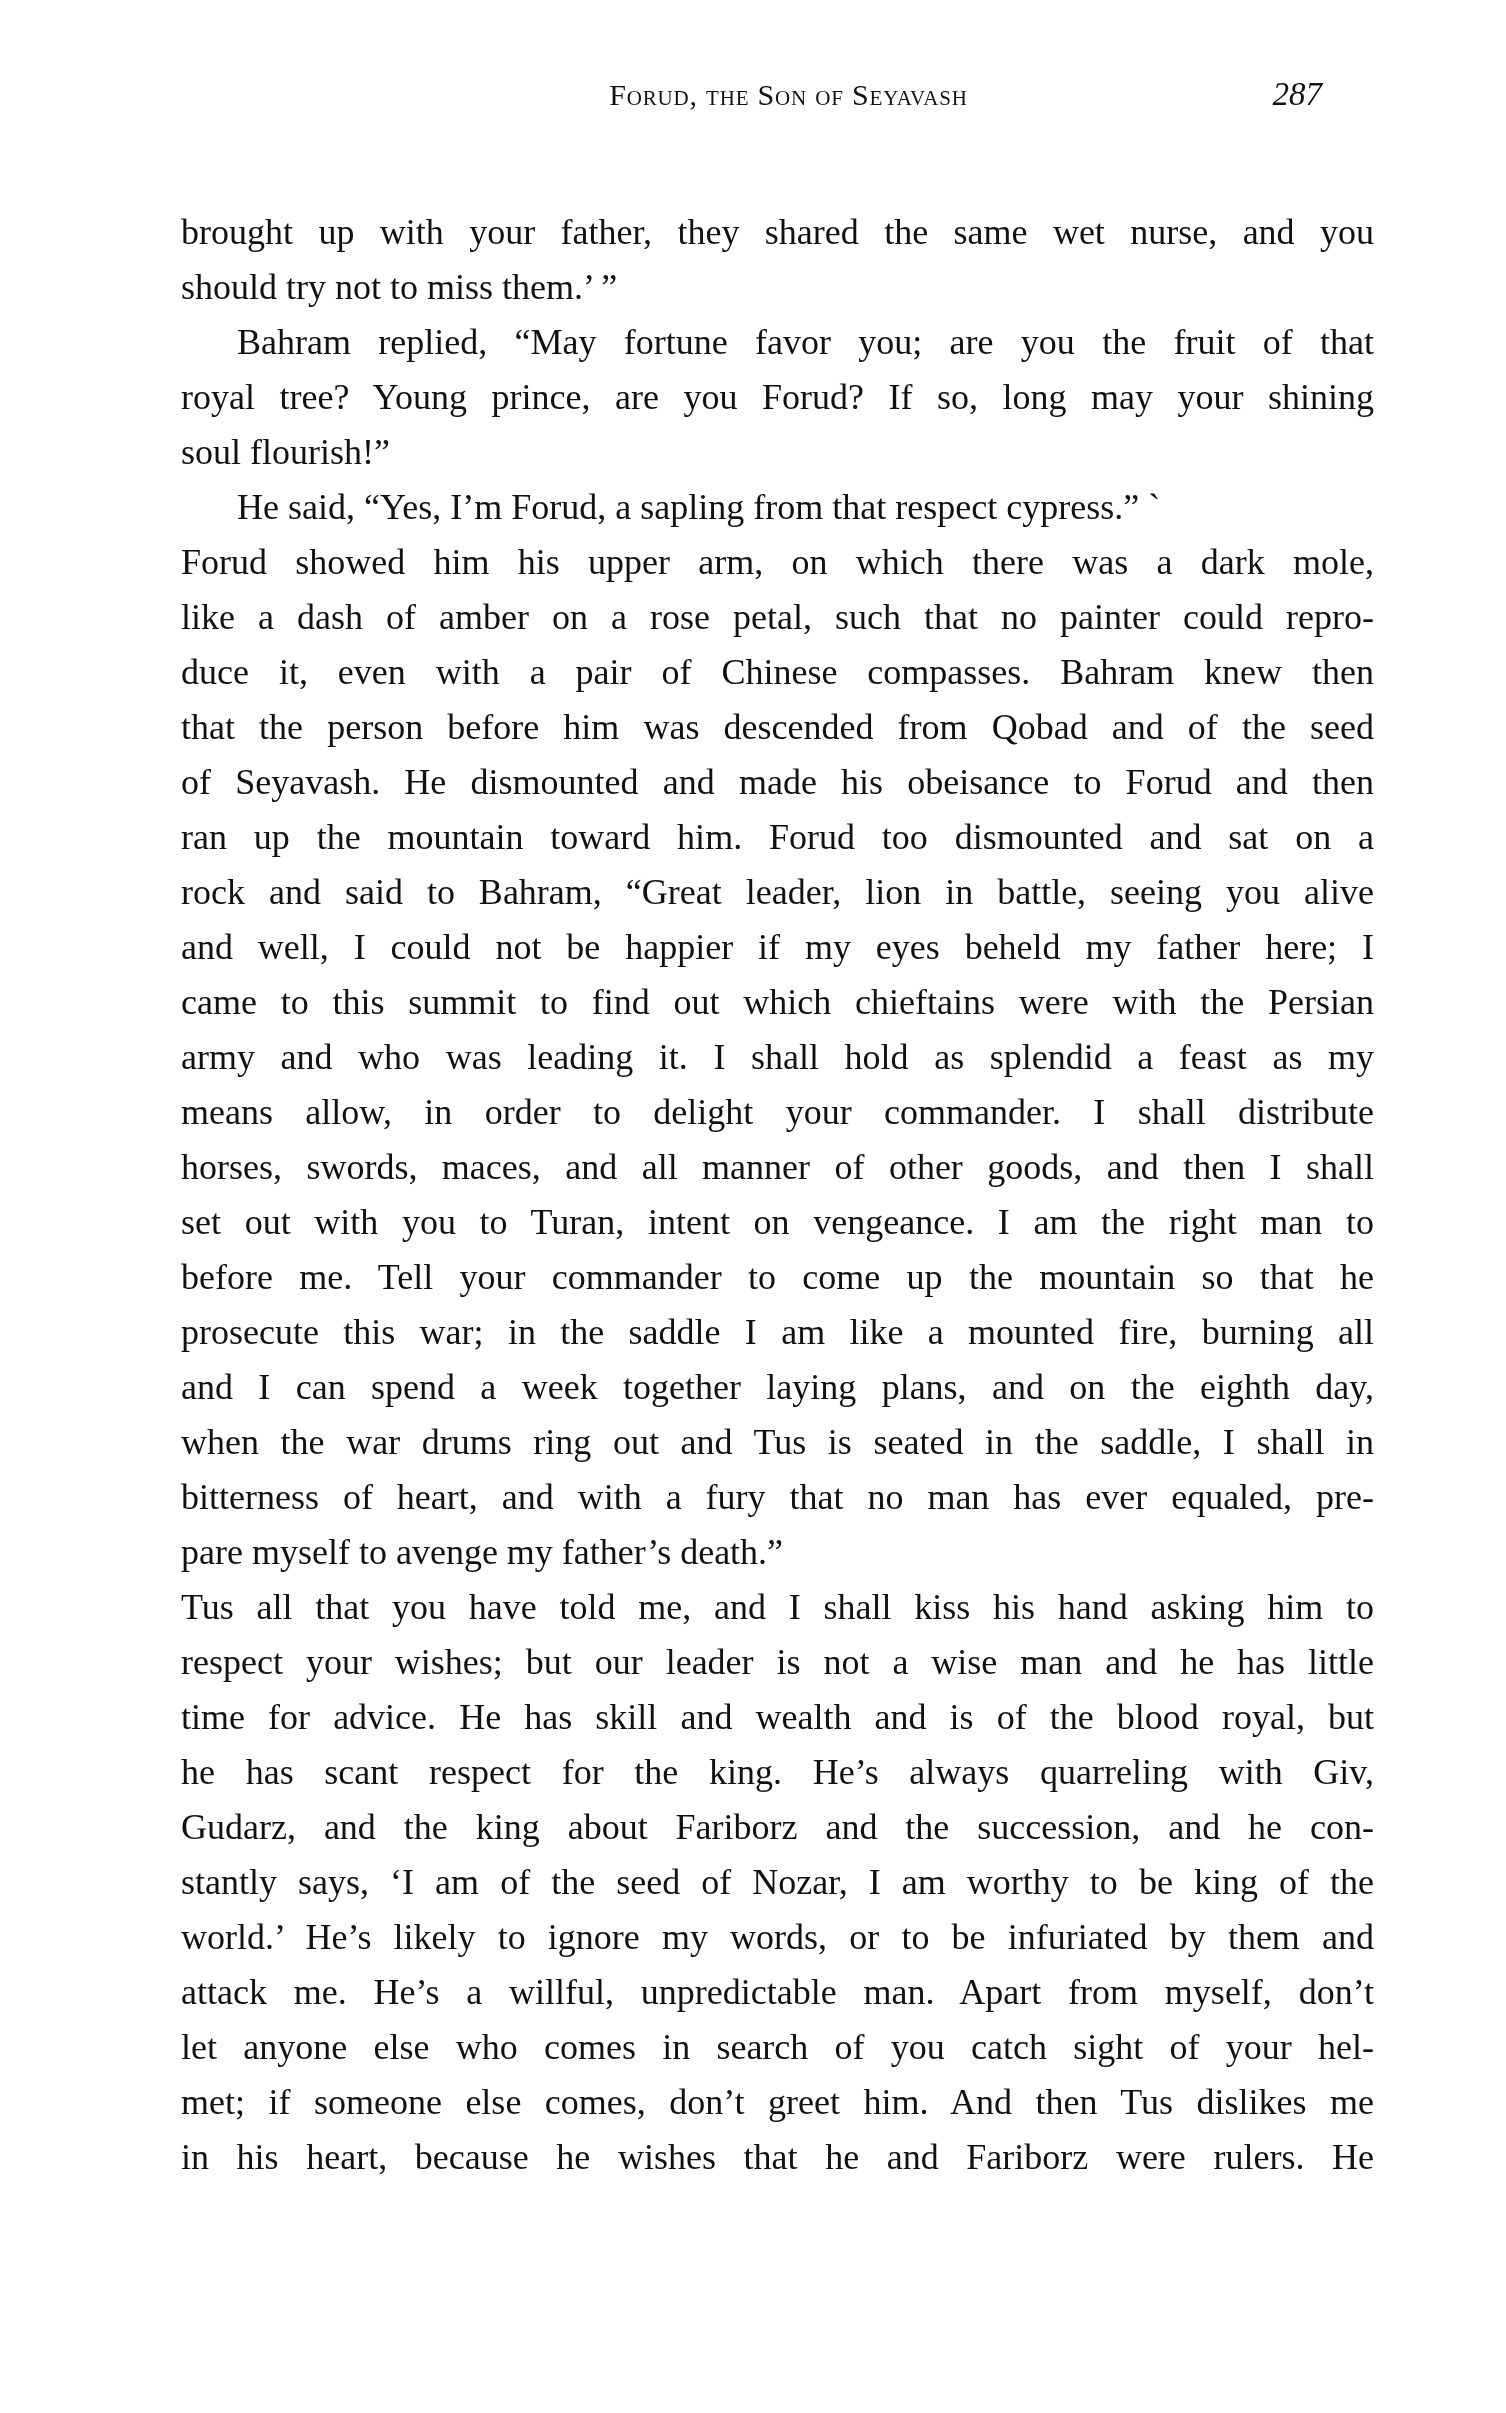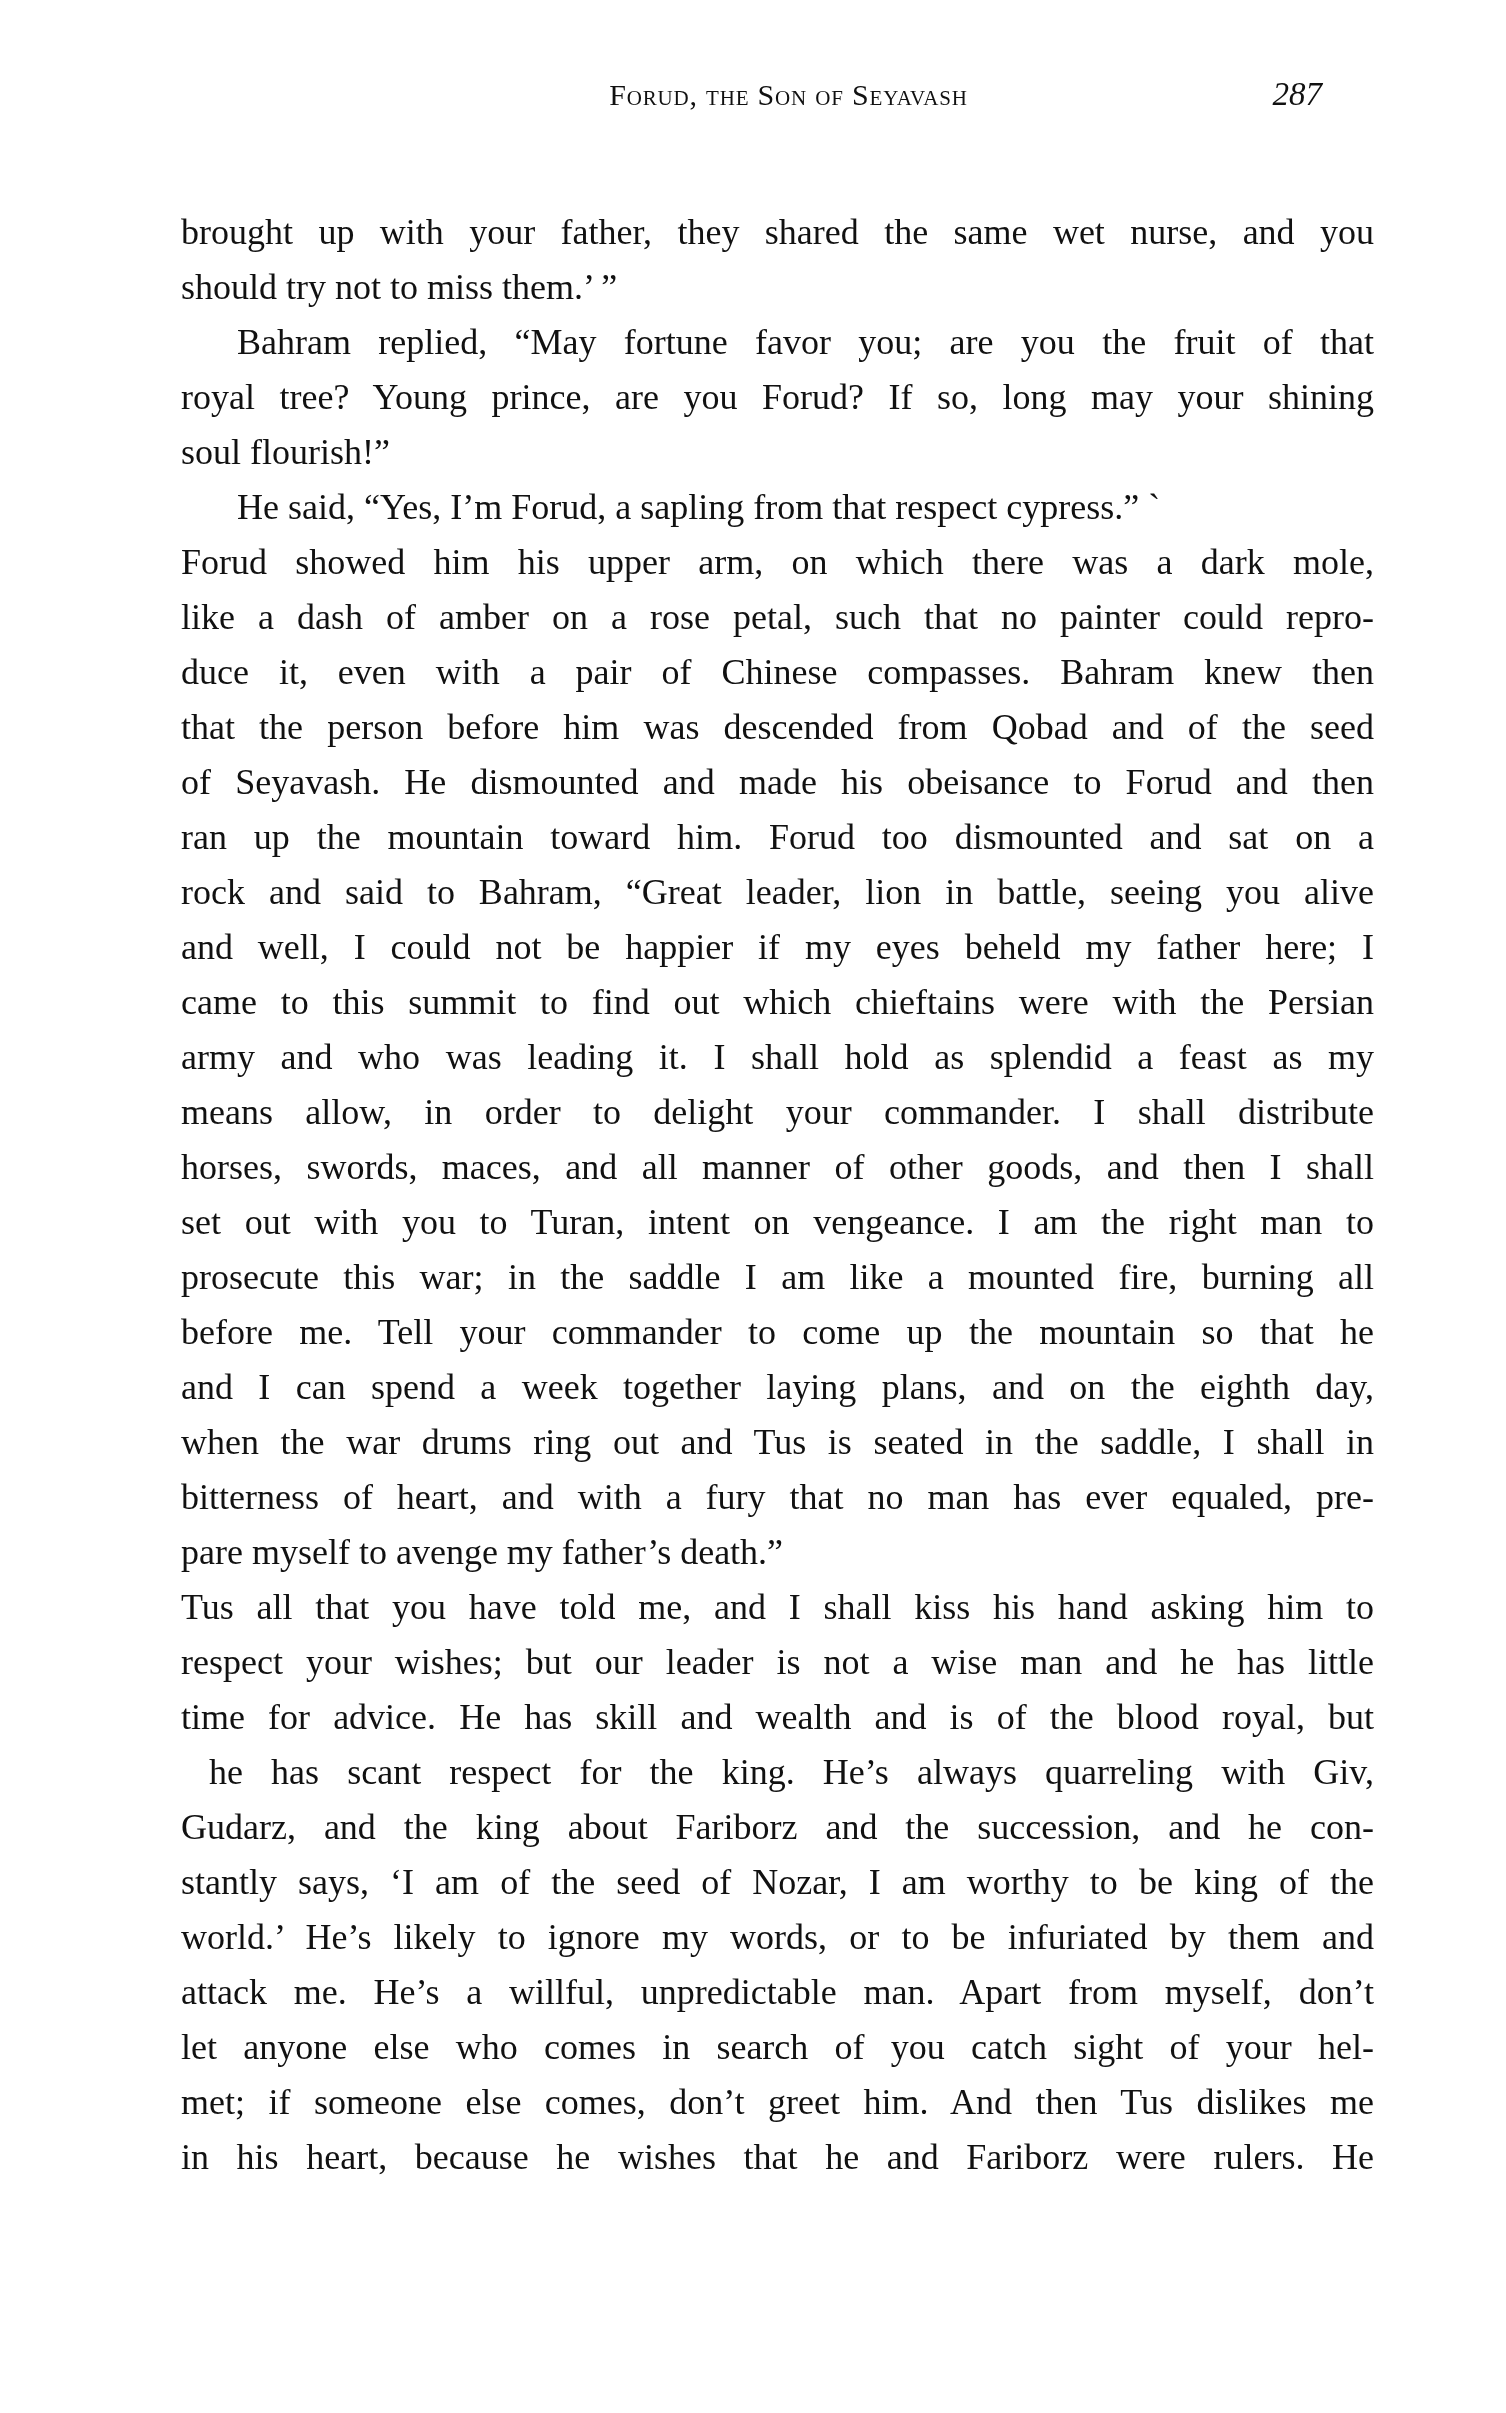--- a/index.html
+++ b/index.html
@@ -33,30 +33,30 @@
     <span class="line"><span style="white-space: nowrap;">that the person before him was descended from Qobad and of the seed</span></span>
     <span class="line"><span style="white-space: nowrap;">of Seyavash. He dismounted and made his obeisance to Forud and then</span></span>
     <span class="line"><span style="white-space: nowrap;">ran up the mountain toward him. Forud too dismounted and sat on a</span></span>
     <span class="line"><span style="white-space: nowrap;">rock and said to Bahram, “Great leader, lion in battle, seeing you alive</span></span>
     <span class="line"><span style="white-space: nowrap;">and well, I could not be happier if my eyes beheld my father here; I</span></span>
     <span class="line"><span style="white-space: nowrap;">came to this summit to find out which chieftains were with the Persian</span></span>
     <span class="line"><span style="white-space: nowrap;">army and who was leading it. I shall hold as splendid a feast as my</span></span>
     <span class="line"><span style="white-space: nowrap;">means allow, in order to delight your commander. I shall distribute</span></span>
     <span class="line"><span style="white-space: nowrap;">horses, swords, maces, and all manner of other goods, and then I shall</span></span>
     <span class="line"><span style="white-space: nowrap;">set out with you to Turan, intent on vengeance. I am the right man to</span></span>
+    <span class="line"><span style="white-space: nowrap;">before me. Tell your commander to come up the mountain so that he</span></span>
     <span class="line"><span style="white-space: nowrap;">prosecute this war; in the saddle I am like a mounted fire, burning all</span></span>
-    <span class="line"><span style="white-space: nowrap;">before me. Tell your commander to come up the mountain so that he</span></span>
     <span class="line"><span style="white-space: nowrap;">and I can spend a week together laying plans, and on the eighth day,</span></span>
     <span class="line"><span style="white-space: nowrap;">when the war drums ring out and Tus is seated in the saddle, I shall in</span></span>
     <span class="line"><span style="white-space: nowrap;">bitterness of heart, and with a fury that no man has ever equaled, pre-</span></span>
     <span class="line last">pare myself to avenge my father’s death.”</span>
     <span class="line"><span style="white-space: nowrap;">Tus all that you have told me, and I shall kiss his hand asking him to</span></span>
     <span class="line"><span style="white-space: nowrap;">respect your wishes; but our leader is not a wise man and he has little</span></span>
     <span class="line"><span style="white-space: nowrap;">time for advice. He has skill and wealth and is of the blood royal, but</span></span>
-    <span class="line"><span style="white-space: nowrap; margin-left: 28px;">he has scant respect for the king. He’s always quarreling with Giv,</span></span>
+    <span class="line"><span style="white-space: nowrap;">he has scant respect for the king. He’s always quarreling with Giv,</span></span>
     <span class="line"><span style="white-space: nowrap;">Gudarz, and the king about Fariborz and the succession, and he con-</span></span>
     <span class="line"><span style="white-space: nowrap;">stantly says, ‘I am of the seed of Nozar, I am worthy to be king of the</span></span>
     <span class="line"><span style="white-space: nowrap;">world.’ He’s likely to ignore my words, or to be infuriated by them and</span></span>
     <span class="line"><span style="white-space: nowrap;">attack me. He’s a willful, unpredictable man. Apart from myself, don’t</span></span>
     <span class="line"><span style="white-space: nowrap;">let anyone else who comes in search of you catch sight of your hel-</span></span>
     <span class="line"><span style="white-space: nowrap;">met; if someone else comes, don’t greet him. And then Tus dislikes me</span></span>
     <span class="line"><span style="white-space: nowrap;">in his heart, because he wishes that he and Fariborz were rulers. He</span></span>
   </div>
 
 

